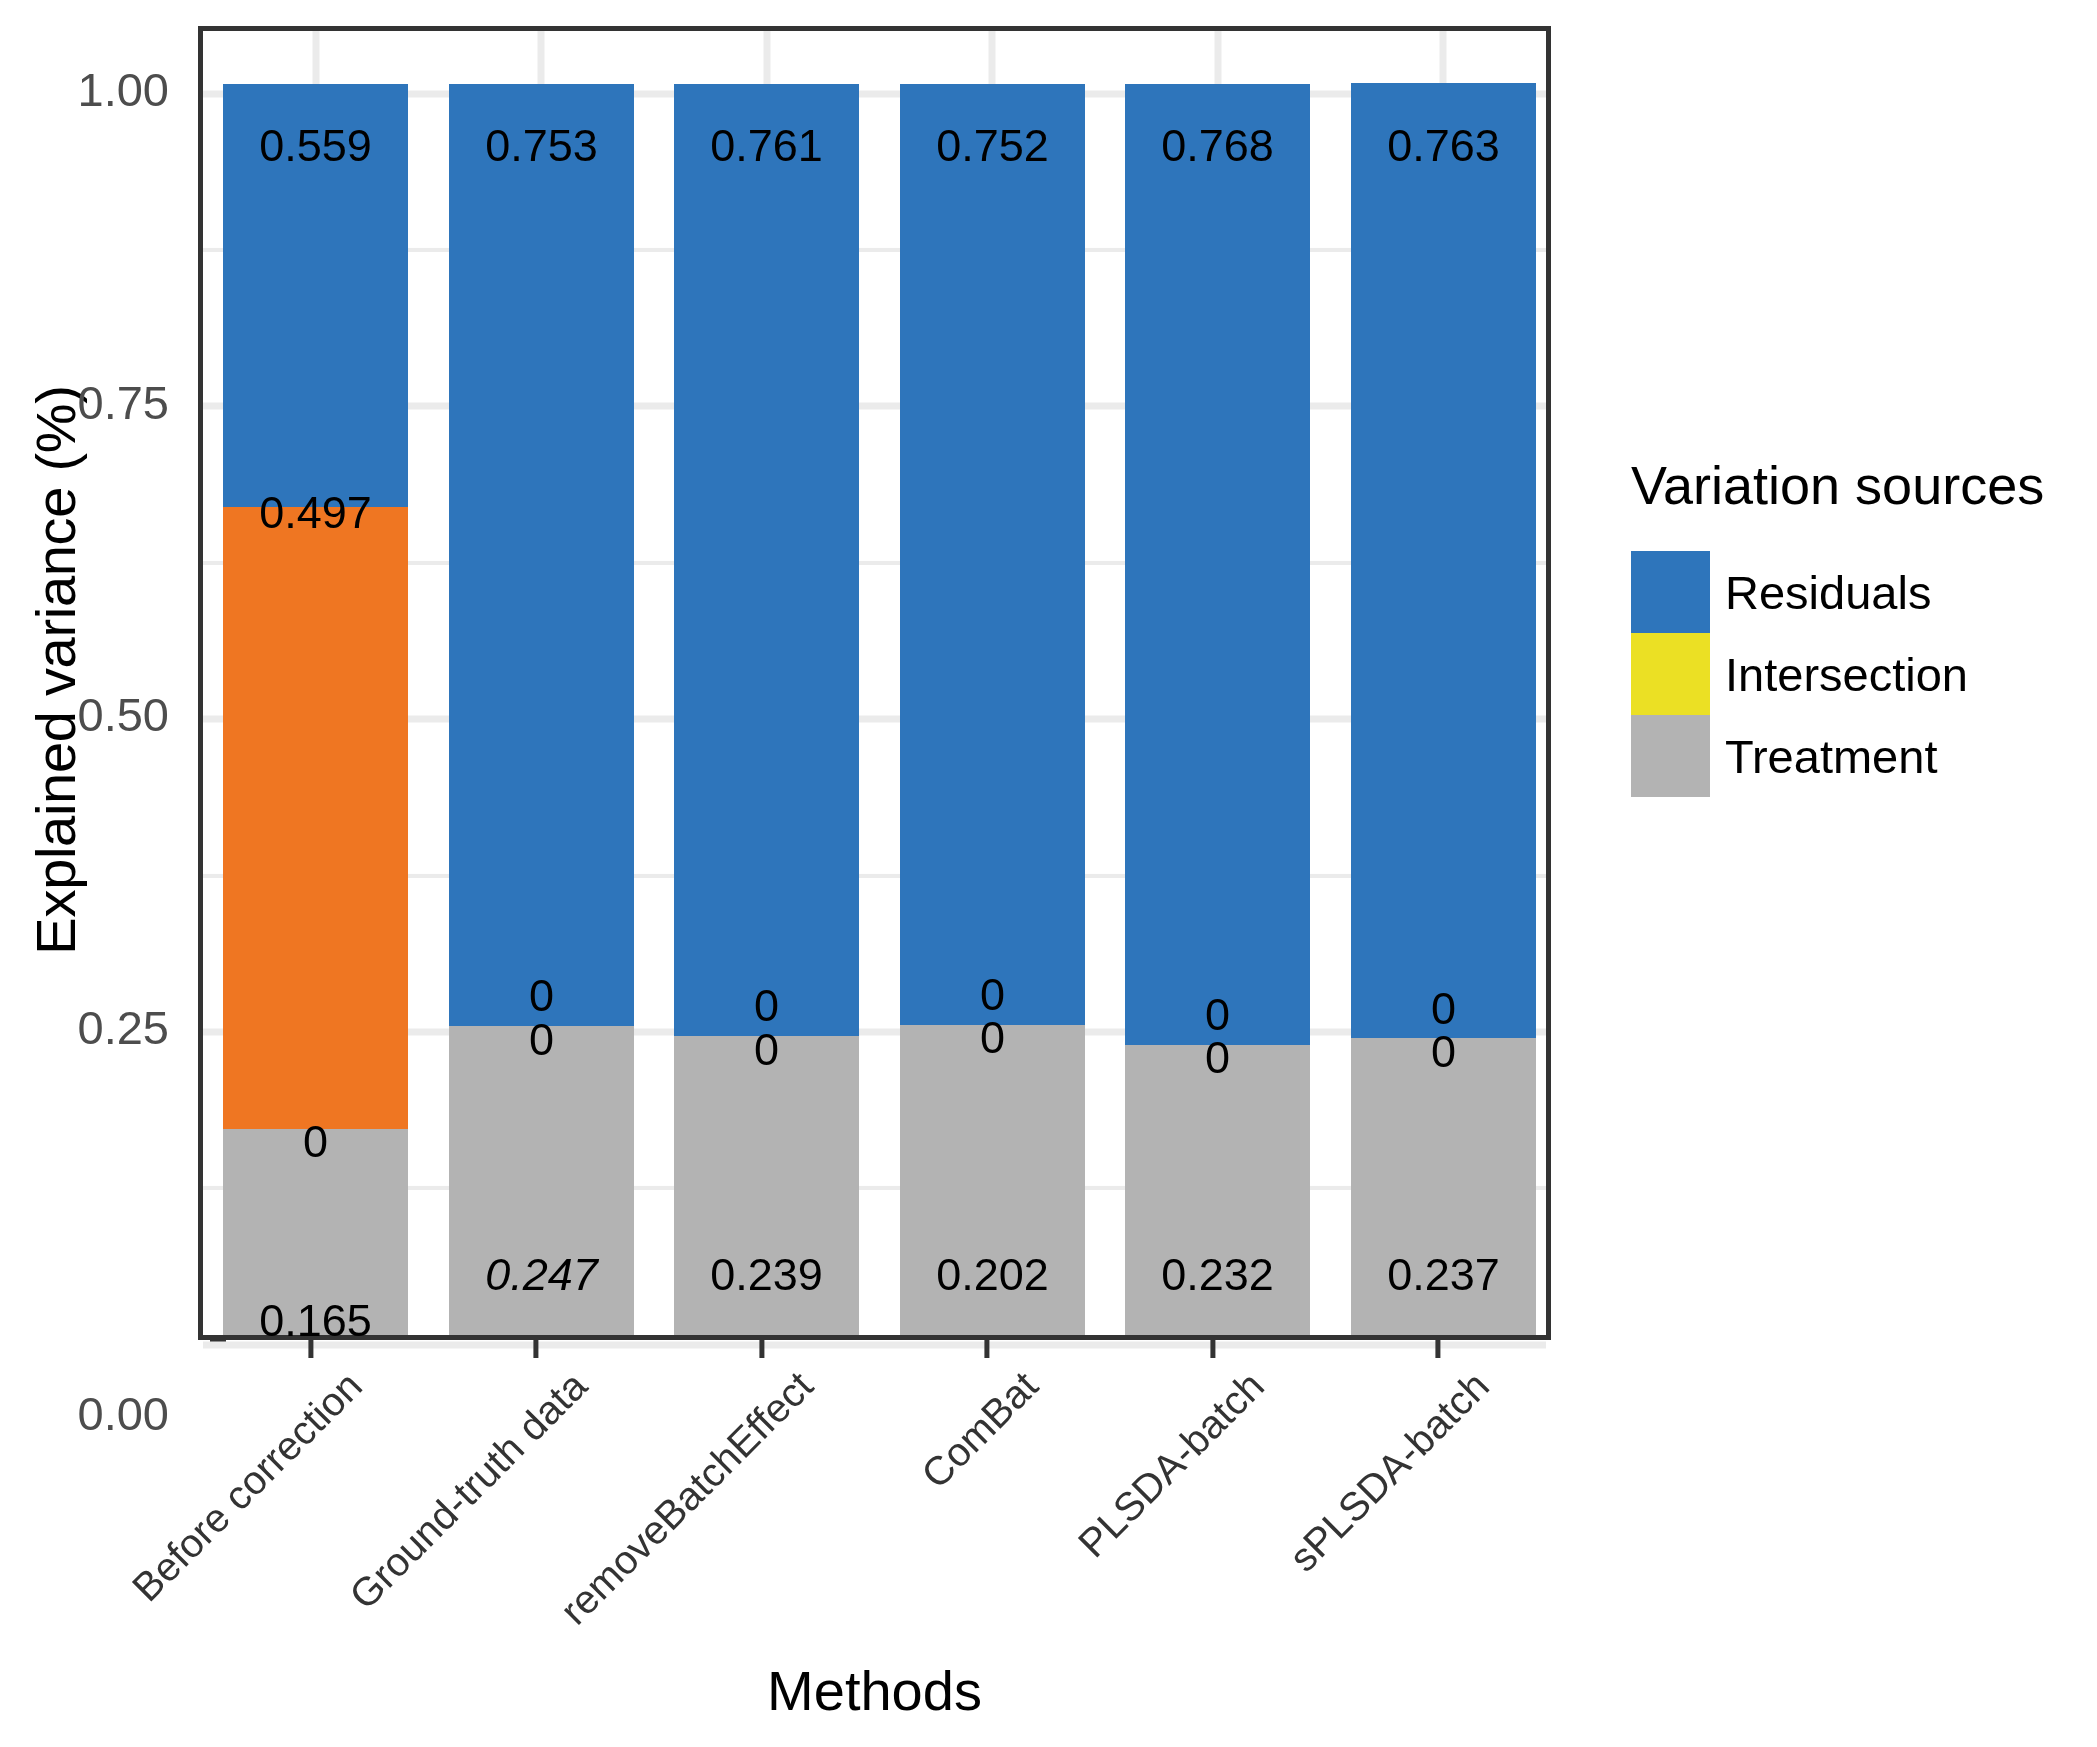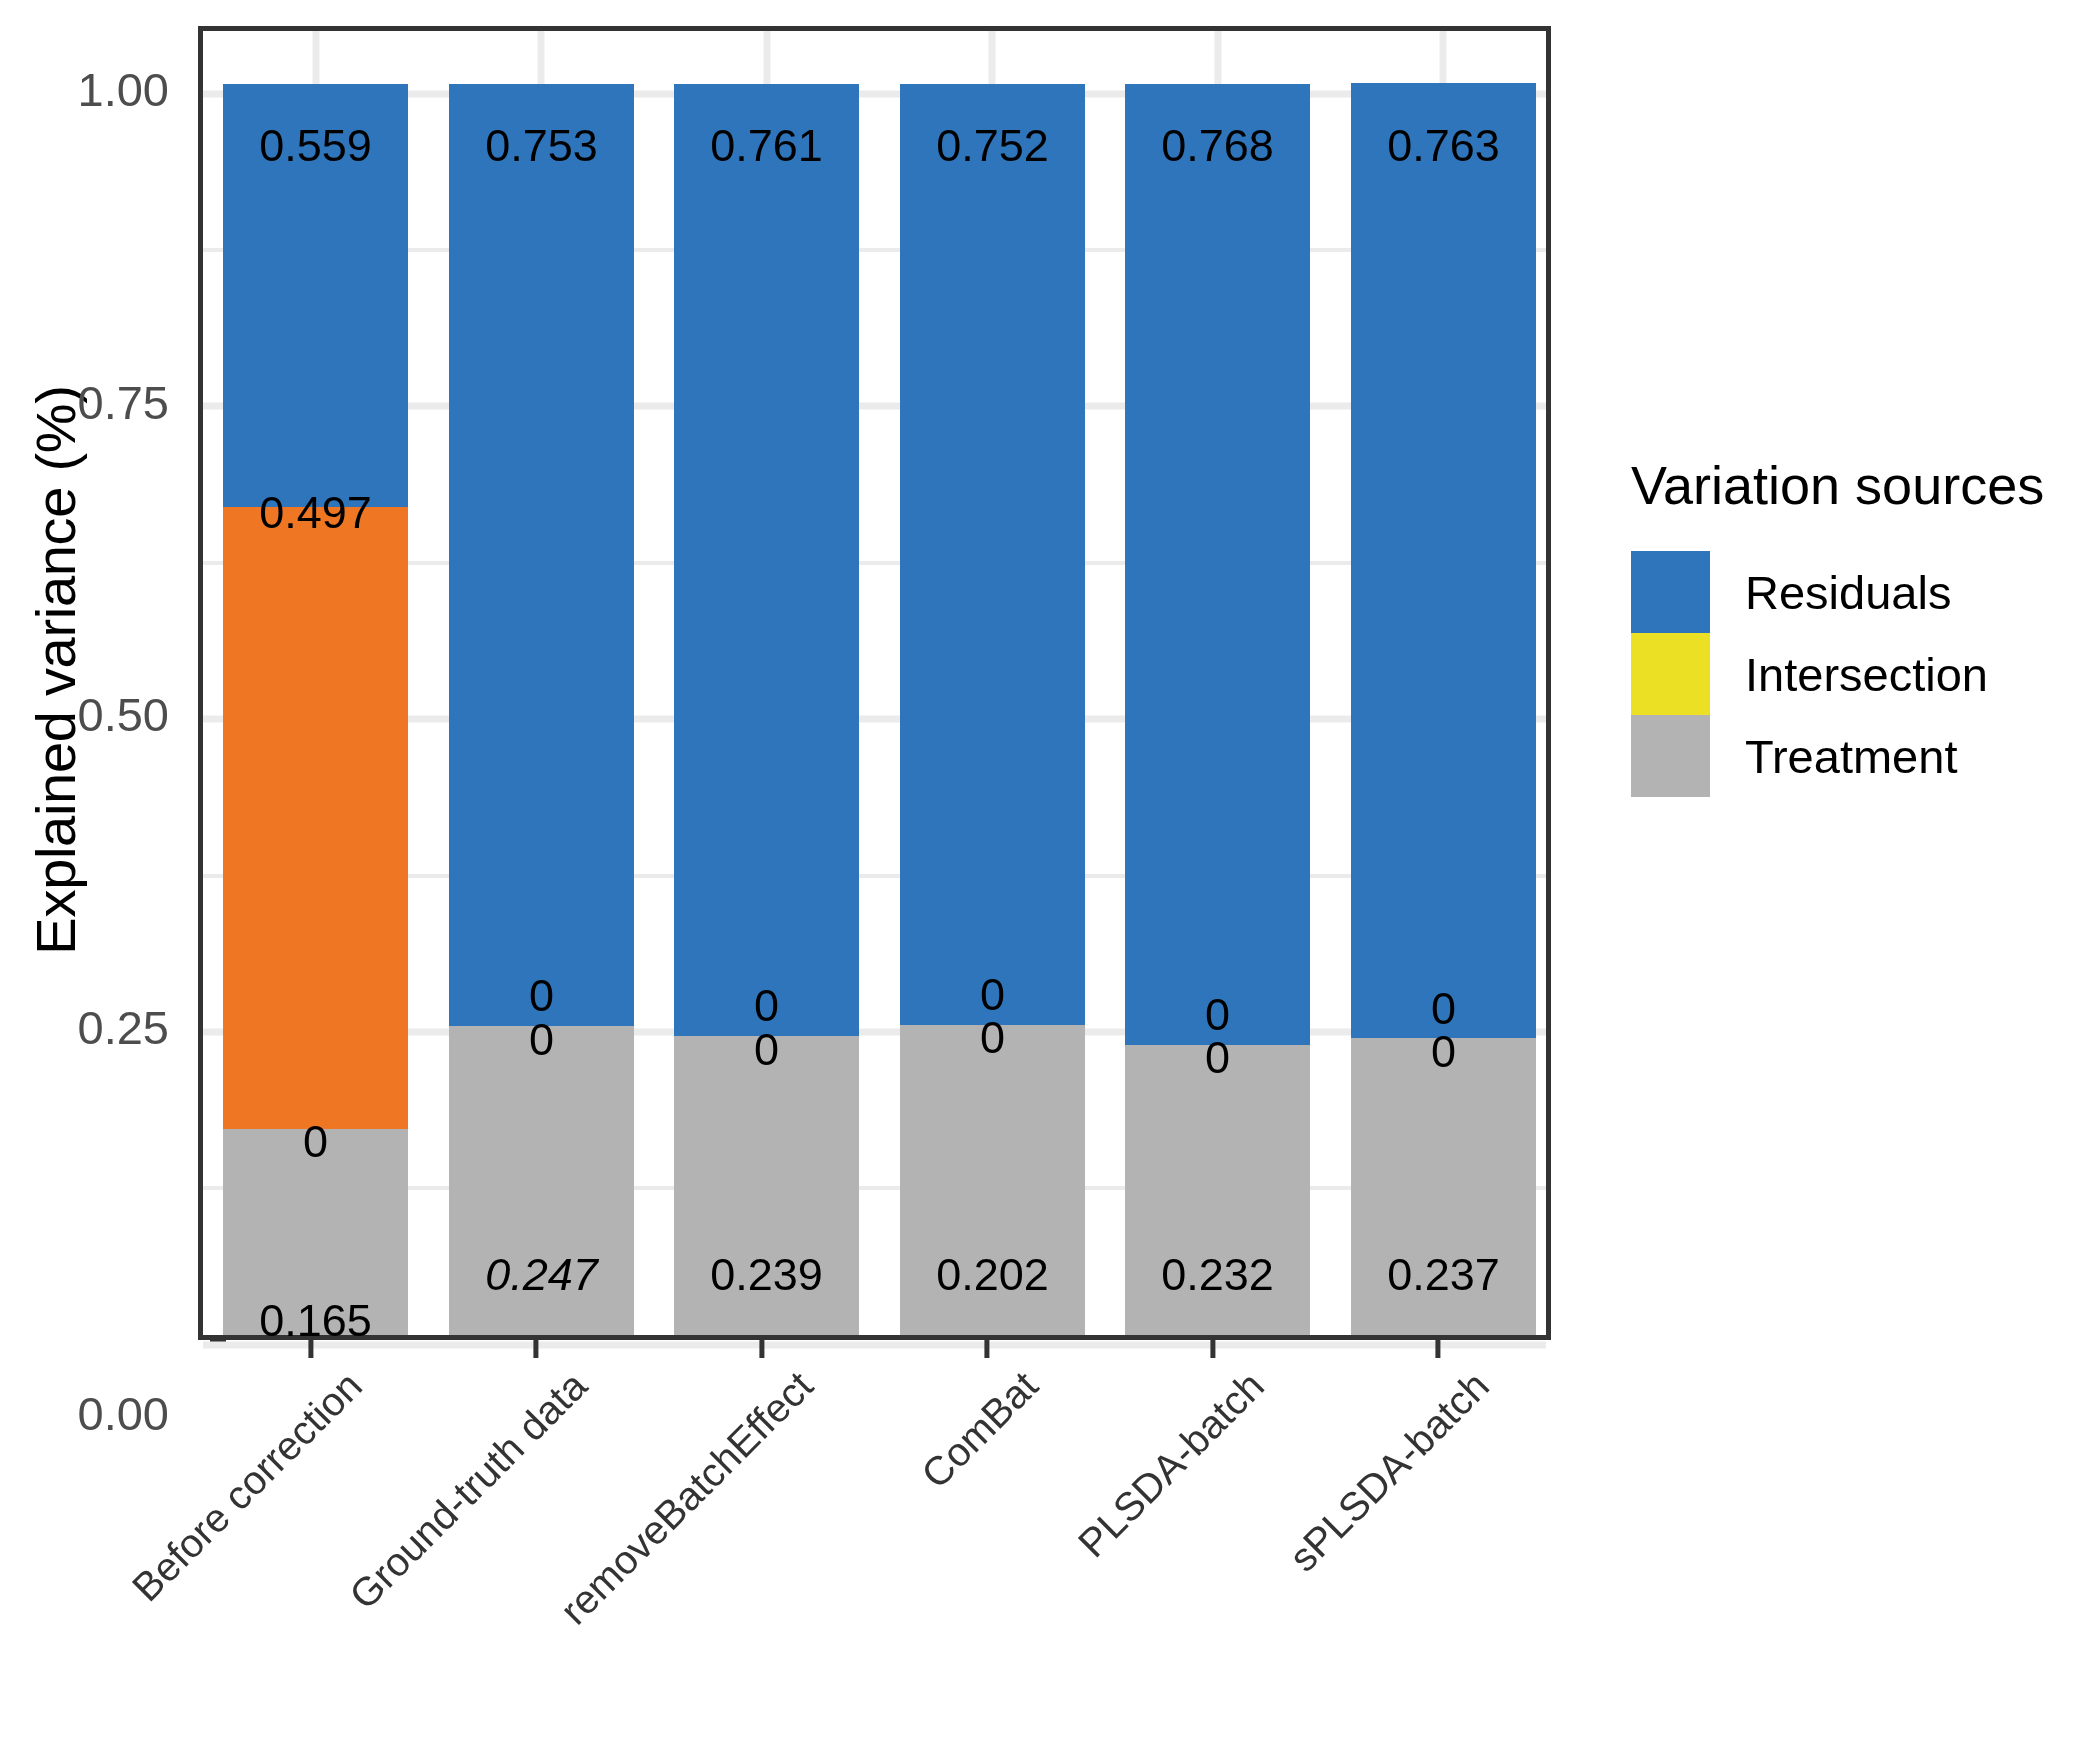--- a/index.html
+++ b/index.html
@@ -201,21 +201,21 @@
     display: flex;
     align-items: center;
     height: 82px;
   }
   .legend-swatch {
     width: 79px;
     height: 82px;
     flex: 0 0 auto;
   }
   .legend-label {
-    margin-left: 35px;
+    margin-left: 15px;
     font-size: 47px;
     color: #000000;
     white-space: nowrap;
   }
 </style>
 </head>
 <body>
 
 <div id="figure">
 
@@ -314,20 +314,21 @@
 
   <div id="x-tick-labels">
       <div class="x-tick-label" style="left: 141px;">Before correction</div>
       <div class="x-tick-label" style="left: 366px;">Ground-truth data</div>
       <div class="x-tick-label" style="left: 592px;">removeBatchEffect</div>
       <div class="x-tick-label" style="left: 817px;">ComBat</div>
       <div class="x-tick-label" style="left: 1043px;">PLSDA-batch</div>
       <div class="x-tick-label" style="left: 1268px;">sPLSDA-batch</div>
     </div>
 
+  <div id="x-axis-title">Methods</div>
 
   <div id="legend">
     <div id="legend-title">Variation sources</div>
     <div id="legend-items">
         <div class="legend-row">
           <div class="legend-swatch" style="background: rgb(46, 117, 187);"></div>
           <div class="legend-label">Residuals</div>
         </div>
         <div class="legend-row">
           <div class="legend-swatch" style="background: rgb(235, 224, 36);"></div>

